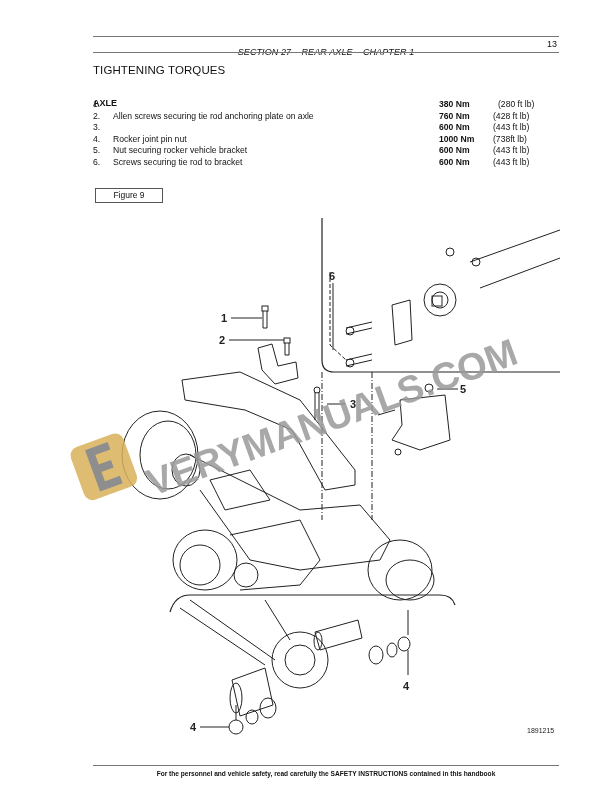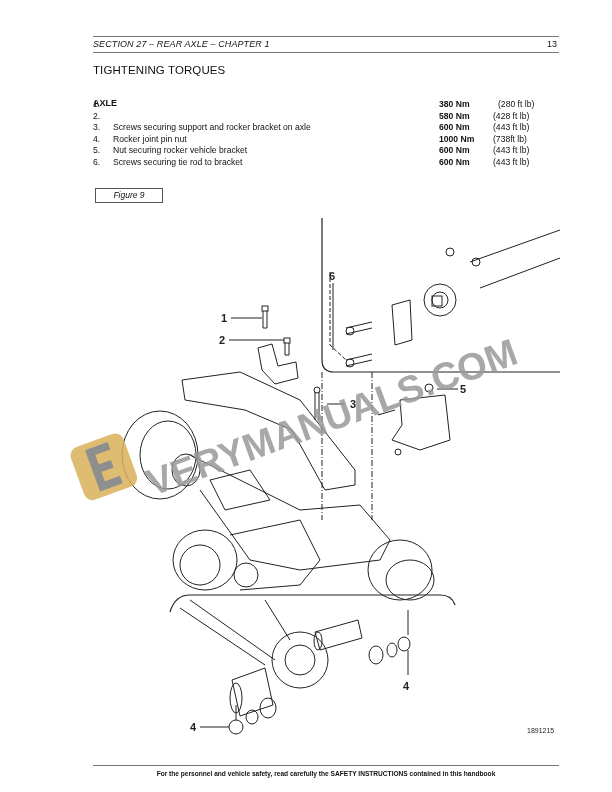--- a/index.html
+++ b/index.html
@@ -1,31 +1,31 @@
 <!DOCTYPE html>
 <html><head>
   <meta charset="utf-8">
   <style>
     html, body { margin: 0; padding: 0; background: #ffffff; }
     body { width: 612px; height: 792px; position: relative; overflow: hidden;
            font-family: "Liberation Sans", sans-serif; color: #111; }
     .rule { position: absolute; left: 93px; width: 466px; height: 0; border-top: 1px solid #777; }
     .header { position: absolute; left: 93px; top: 37px; width: 466px; height: 14px; font-size: 9px; }
-    .header .sec { position: absolute; left: 0; right: 0; text-align: left; font-style: italic; top: 2px; letter-spacing: 0.1px; }
+    .header .sec { position: absolute; left: 0; right: 0; text-align: center; font-style: italic; top: 10px; letter-spacing: 0.1px; }
     .header .pg { position: absolute; right: 2px; top: 2px; margin-left: 20px; }
     .title { position: absolute; left: 93px; top: 64px; font-size: 11.5px; font-weight: normal; letter-spacing: 0.1px; }
     .subtitle { position: absolute; left: 93px; top: 86px; font-size: 9px; font-weight: bold; margin-top: 12px; }
     .torques { position: absolute; left: 93px; top: 99px; width: 466px; font-size: 8.6px; }
     .trow { position: relative; height: 11.6px; line-height: 11.6px; }
     .trow .num { position: absolute; left: 0; }
     .trow .desc { position: absolute; left: 20px; }
     .trow .nm { position: absolute; left: 346px; font-weight: bold; }
     .trow .ft { position: absolute; left: 400px; }
     .figbox { position: absolute; left: 95px; top: 188px; width: 66px; height: 13px; border: 1px solid #555;
-              font-size: 8.5px; text-align: center; line-height: 13px; font-style: italic; }
+              font-size: 8.5px; text-align: center; line-height: 13px; }
     .diagram { position: absolute; left: 60px; top: 205px; width: 510px; height: 545px; }
     .footer { position: absolute; left: 93px; top: 770px; width: 466px; text-align: center; font-size: 6.6px; font-weight: bold; }
     .callout { font-family: "Liberation Sans", sans-serif; font-weight: bold; font-size: 11px; fill: #222; }
     .refnum { font-family: "Liberation Sans", sans-serif; font-size: 7px; fill: #222; }
     .wm { font-family: "Liberation Sans", sans-serif; font-weight: bold; font-size: 38px; fill: #9a9a9a; opacity: 0.85; }
   </style>
 </head>
 <body>
 
 <div class="rule" style="top:36px;"></div>
@@ -39,26 +39,26 @@
 <div class="subtitle">AXLE</div>
 
 <div class="torques">
   <div class="trow">
     <span class="num">1.</span>
     <span class="nm">380 Nm</span>
     <span class="ft" style="left:405px;">(280 ft lb)</span>
   </div>
   <div class="trow">
     <span class="num">2.</span>
-    <span class="nm">580 Nm</span>
+    <span class="desc">Allen screws securing tie rod anchoring plate on axle</span>
+    <span class="nm">760 Nm</span>
     <span class="ft">(428 ft lb)</span>
   </div>
   <div class="trow">
     <span class="num">3.</span>
-    <span class="desc">Screws securing support and rocker bracket on axle</span>
     <span class="nm">600 Nm</span>
     <span class="ft">(443 ft lb)</span>
   </div>
   <div class="trow">
     <span class="num">4.</span>
     <span class="desc">Rocker joint pin nut</span>
     <span class="nm">1000 Nm</span>
     <span class="ft">(738ft lb)</span>
   </div>
   <div class="trow">

